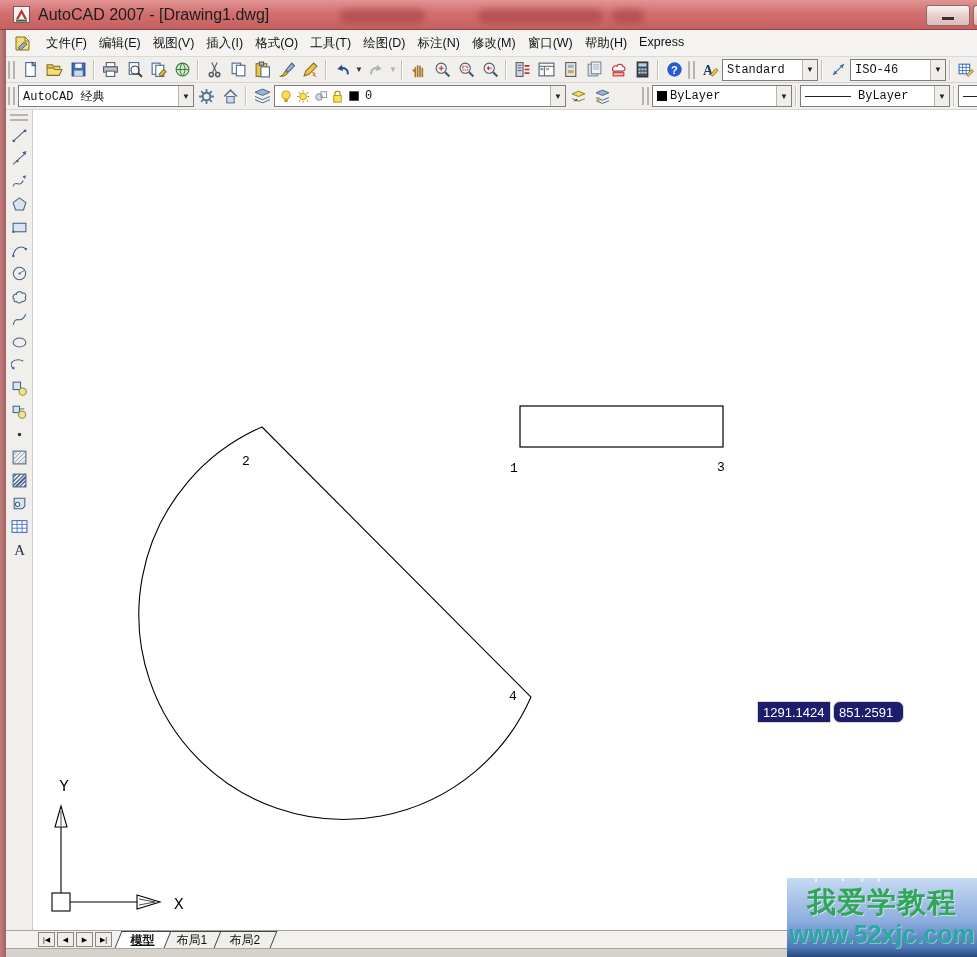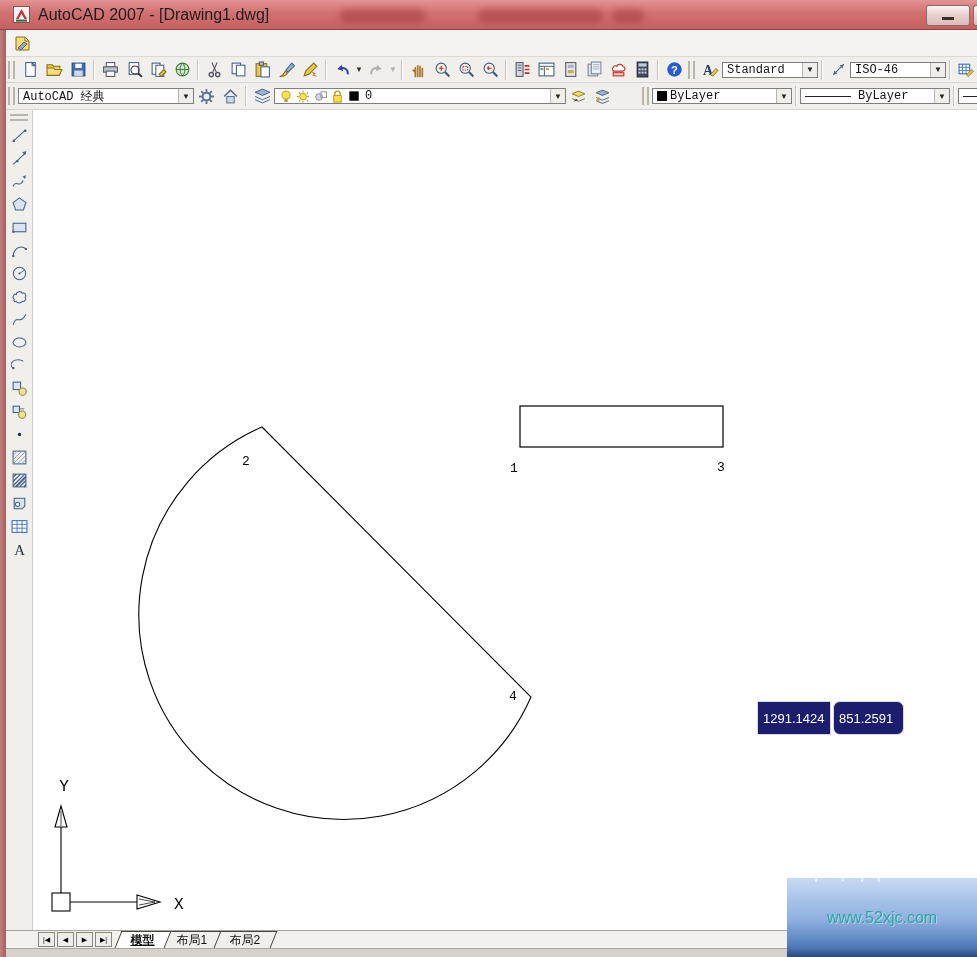--- a/index.html
+++ b/index.html
@@ -39,21 +39,21 @@
     border-left:2px double #b9b4ac;border-right:2px double #b9b4ac;}
   .tb-btn{width:24px;height:22px;display:flex;align-items:center;justify-content:center;
     flex:0 0 auto;border:1px solid transparent;}
   .tb-btn svg{width:17px;height:17px;}
   .tb-drop{width:10px;height:22px;display:flex;align-items:center;justify-content:center;
     font-size:8px;color:#333;flex:0 0 auto;}
   .tb-sep{width:2px;height:20px;margin:0 3px;border-left:1px solid #c6c1b9;
     border-right:1px solid #fff;flex:0 0 auto;}
   .spacer{width:26px;flex:0 0 auto;}
 
-  .combo{height:16px;background:#fff;border:1px solid #7e7e7e;display:flex;align-items:center;
+  .combo{height:22px;background:#fff;border:1px solid #7e7e7e;display:flex;align-items:center;
     flex:0 0 auto;overflow:hidden;}
   .combo .val{font-family:"Liberation Mono",monospace;font-size:12px;color:#111;
     padding-left:4px;flex:1 1 auto;white-space:nowrap;overflow:hidden;display:flex;align-items:center;gap:3px;}
   .combo .arrow{width:15px;height:100%;background:#f0eeea;border-left:1px solid #b8b4ae;
     display:flex;align-items:center;justify-content:center;font-size:8px;color:#222;flex:0 0 auto;}
   .w-workspace{width:176px;} .w-style{width:96px;} .w-layer{width:292px;}
   .w-color{width:140px;} .w-ltype{width:150px;} .w-lweight{width:60px;}
   .sw-black{width:10px;height:10px;background:#000;display:inline-block;flex:0 0 auto;}
   .lt-line{width:46px;height:1px;background:#222;display:inline-block;flex:0 0 auto;margin-right:4px;}
   .layer-ico{width:15px;height:15px;flex:0 0 auto;display:inline-flex;}
@@ -68,21 +68,21 @@
     justify-content:center;flex:0 0 auto;border:1px solid transparent;}
   .draw-btn svg{width:17px;height:17px;}
 
   
   .canvas{position:absolute;left:33px;top:110px;width:944px;height:820px;background:#fff;z-index:1;}
   .canvas svg{position:absolute;left:0;top:0;}
   .dwg-label{font-family:"Liberation Mono",monospace;font-size:13px;fill:#000;}
   .ucs-label{font-family:"Liberation Mono",monospace;font-size:16px;fill:#000;}
 
   
-  .dyn{position:absolute;top:701px;height:34px;background:#1d1d6e;border:1px solid #d8d8d8;
+  .dyn{position:absolute;top:701px;height:22px;background:#1d1d6e;border:1px solid #d8d8d8;
     color:#fff;font-size:13px;display:flex;align-items:center;padding:0 5px;z-index:20;
     font-family:"Liberation Sans",sans-serif;}
   .dynx{left:757px;width:74px;} .dyny{left:833px;width:71px;border-radius:7px;}
 
   
   .tabbar{position:absolute;left:6px;top:930px;width:971px;height:18px;background:#f2f1ee;
     border-top:1px solid #a8a49d;display:flex;align-items:flex-end;z-index:4;}
   .tab-nav{width:17px;height:15px;margin:0 0 1px 2px;background:#f0eeea;border:1px solid #8a867f;
     display:flex;align-items:center;justify-content:center;font-size:7px;color:#000;flex:0 0 auto;}
   .tab-nav:first-of-type{margin-left:32px;}
@@ -96,21 +96,21 @@
   .bottomstrip{position:absolute;left:6px;top:948px;width:971px;height:9px;background:#d6d2cb;
     border-top:1px solid #aaa69e;z-index:4;}
 
   
   .paw{position:absolute;left:800px;top:840px;width:95px;height:55px;z-index:31;opacity:.65;}
   .watermark{position:absolute;left:787px;top:878px;width:190px;height:79px;z-index:30;
     background:linear-gradient(180deg,#c6daf3,#8cadde 55%,#4d78b6 88%,#27497f);
     display:flex;flex-direction:column;align-items:center;justify-content:center;}
   .wm-title{font-size:29px;font-weight:bold;letter-spacing:1px;color:#2fa757;
     text-shadow:1px 1px 0 rgba(255,255,255,.55);line-height:1.15;}
-  .wm-url{font-size:16px;font-weight:normal;color:#28a8a2;text-shadow:1px 1px 0 rgba(255,255,255,.4);}
+  .wm-url{font-size:25px;font-weight:bold;color:#28a8a2;text-shadow:1px 1px 0 rgba(255,255,255,.4);}
 </style>
 </head>
 <body>
 
 <div class="left-border"></div>
 
 <div class="titlebar">
   <svg class="title-icon" viewBox="0 0 17 17">
     <rect x="0.5" y="0.5" width="16" height="16" fill="#f2f2f2" stroke="#8a5050"></rect>
     <path d="M3 13 L8.5 3 L14 13 L11.5 13 L8.5 7.5 L5.5 13 Z" fill="#c03030"></path>
@@ -125,20 +125,34 @@
     </div>
   <div class="caption-partial"></div>
 </div>
 
 <div class="menubar">
   <svg class="doc-icon" viewBox="0 0 18 16">
     <path d="M2 2h9l4 4v9H2z" fill="#f5dd7a" stroke="#8a6d1f"></path>
     <path d="M11 2l4 4h-4z" fill="#fdf3c0" stroke="#8a6d1f"></path>
     <path d="M4 13l6-6 3 2-6 6z" fill="#9aa8b8" stroke="#5a6878"></path>
   </svg>
+  <div id="menu-items" style="display:flex;">
+      <div class="menu-item">文件(F)</div>
+      <div class="menu-item">编辑(E)</div>
+      <div class="menu-item">视图(V)</div>
+      <div class="menu-item">插入(I)</div>
+      <div class="menu-item">格式(O)</div>
+      <div class="menu-item">工具(T)</div>
+      <div class="menu-item">绘图(D)</div>
+      <div class="menu-item">标注(N)</div>
+      <div class="menu-item">修改(M)</div>
+      <div class="menu-item">窗口(W)</div>
+      <div class="menu-item">帮助(H)</div>
+      <div class="menu-item">Express</div>
+    </div>
 </div>
 
 <div class="toolbar tb1">
   <div id="std-buttons" style="display:flex;align-items:center;">
       <div class="grip"></div>
       <div class="tb-btn">
         <svg viewBox="0 0 16 16">
           <rect x="3.5" y="1.5" width="9" height="13" fill="#fff" stroke="#44618a"></rect>
           <path d="M9.5 1.5l3 3h-3z" fill="#cfd8e4" stroke="#44618a"></path>
         </svg>
@@ -623,14 +637,15 @@
   <g fill="none" stroke="#fff" stroke-width="2">
     <circle cx="30" cy="16" r="8"></circle>
       <circle cx="52" cy="12" r="9"></circle>
       <circle cx="70" cy="20" r="7"></circle>
     <path d="M16 42c0-9 6-15 14-15s13 6 13 14"></path>
     <path d="M40 38c1-8 6-13 12-13s12 5 12 13"></path>
     <path d="M62 42c0-7 4-11 8-11s9 4 9 11"></path>
   </g>
 </svg>
 <div class="watermark">
+  <div class="wm-title">我爱学教程</div>
   <div class="wm-url">www.52xjc.com</div>
 </div>
 
 </body></html>

